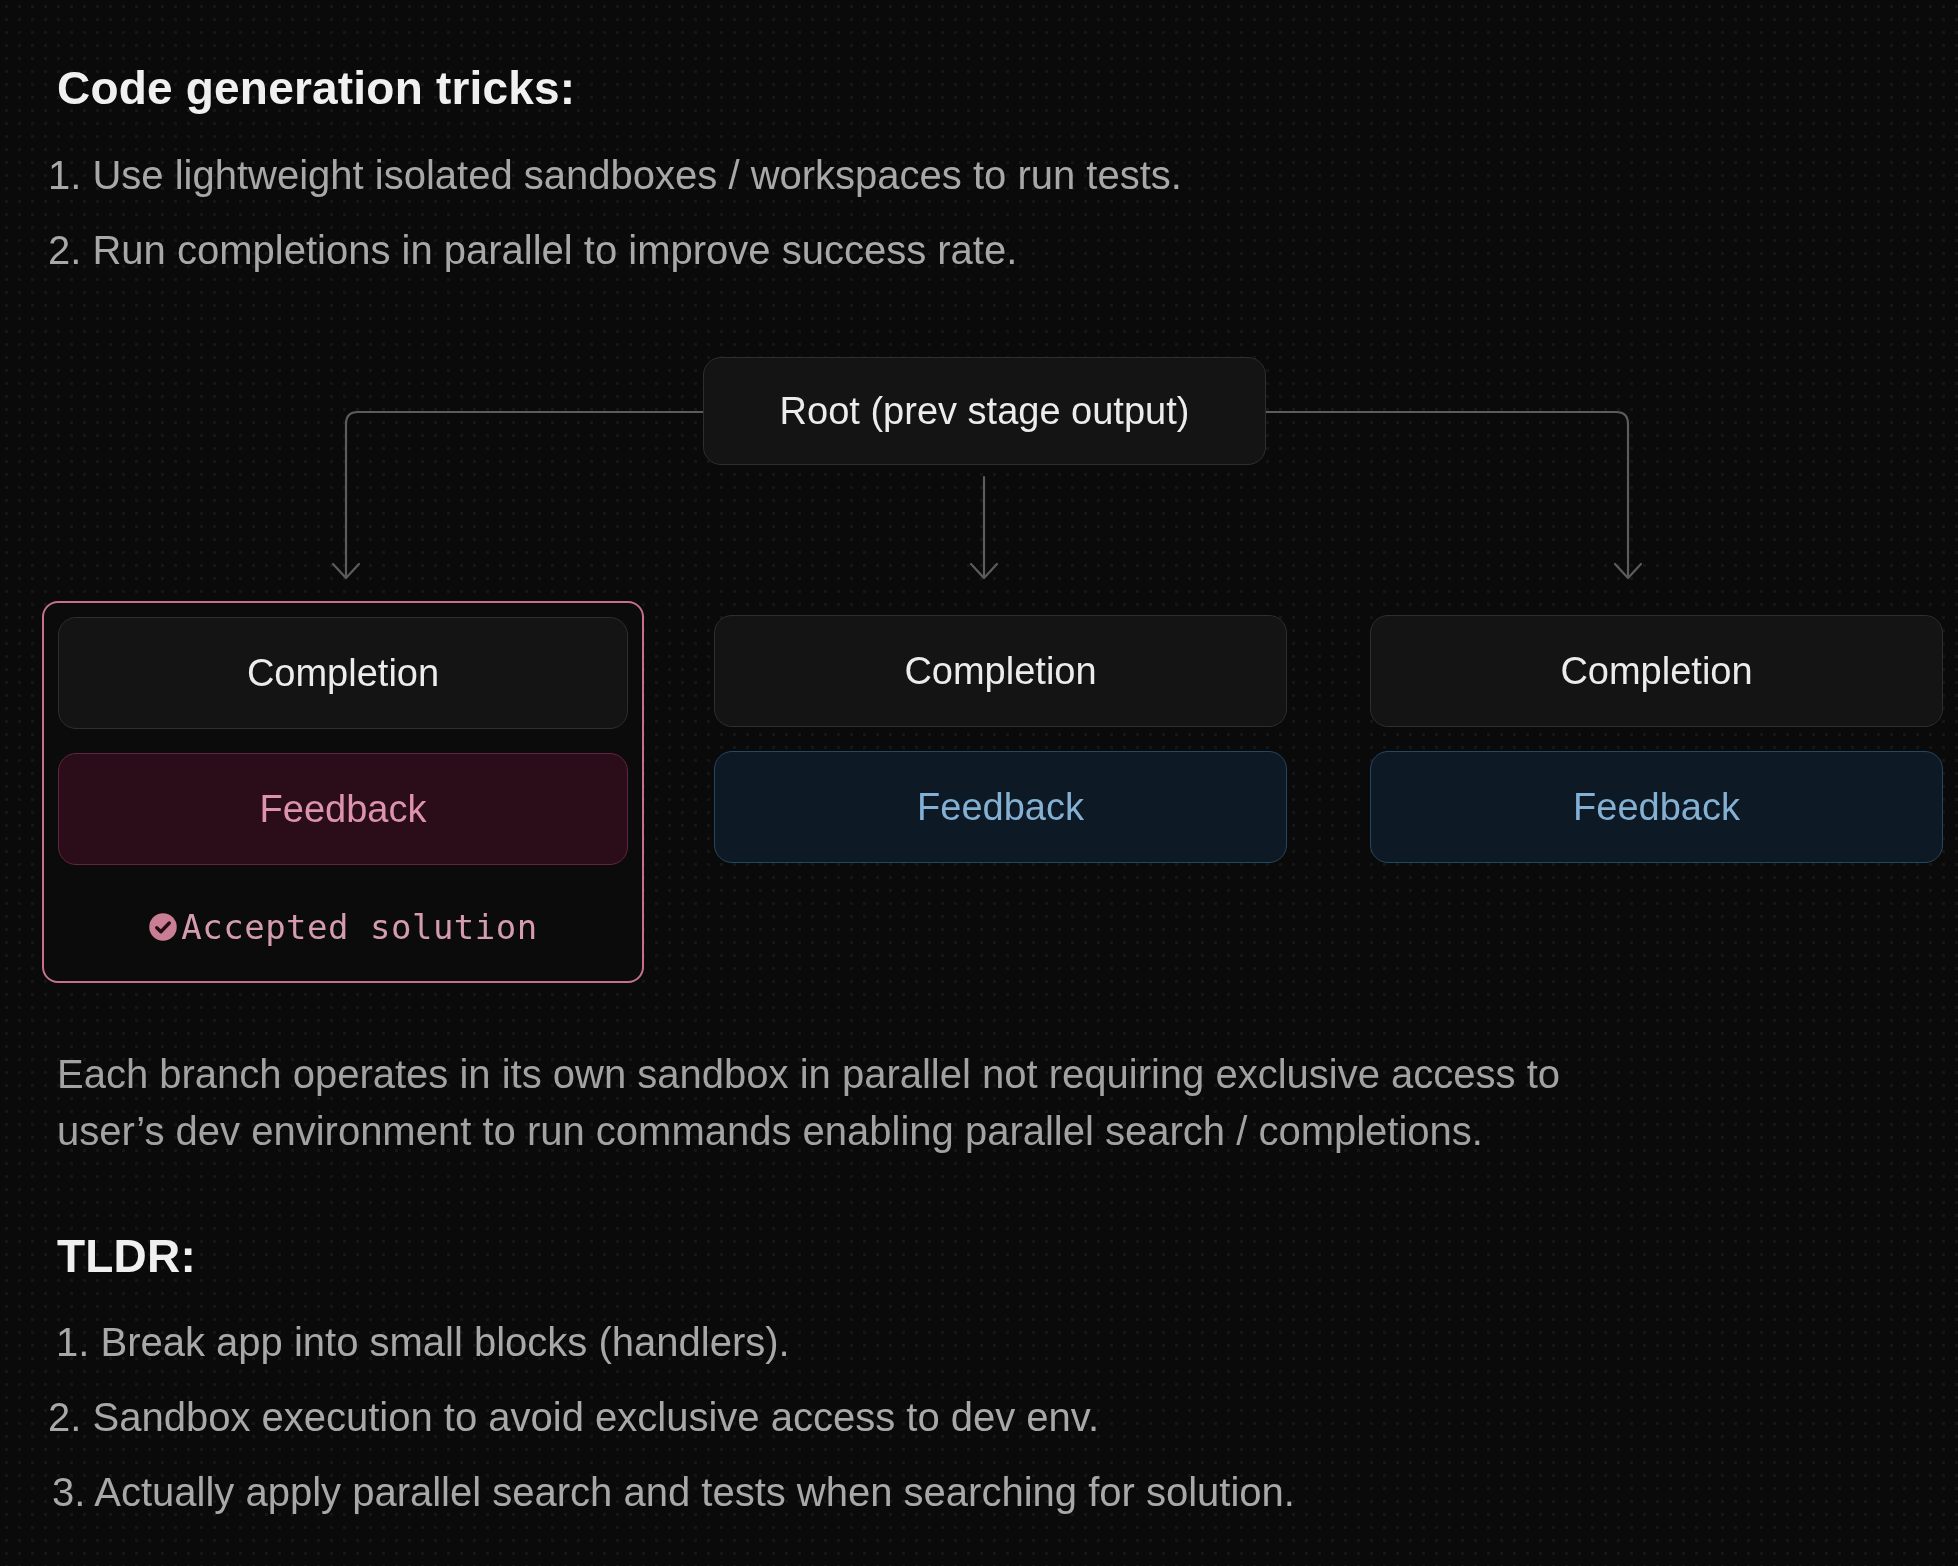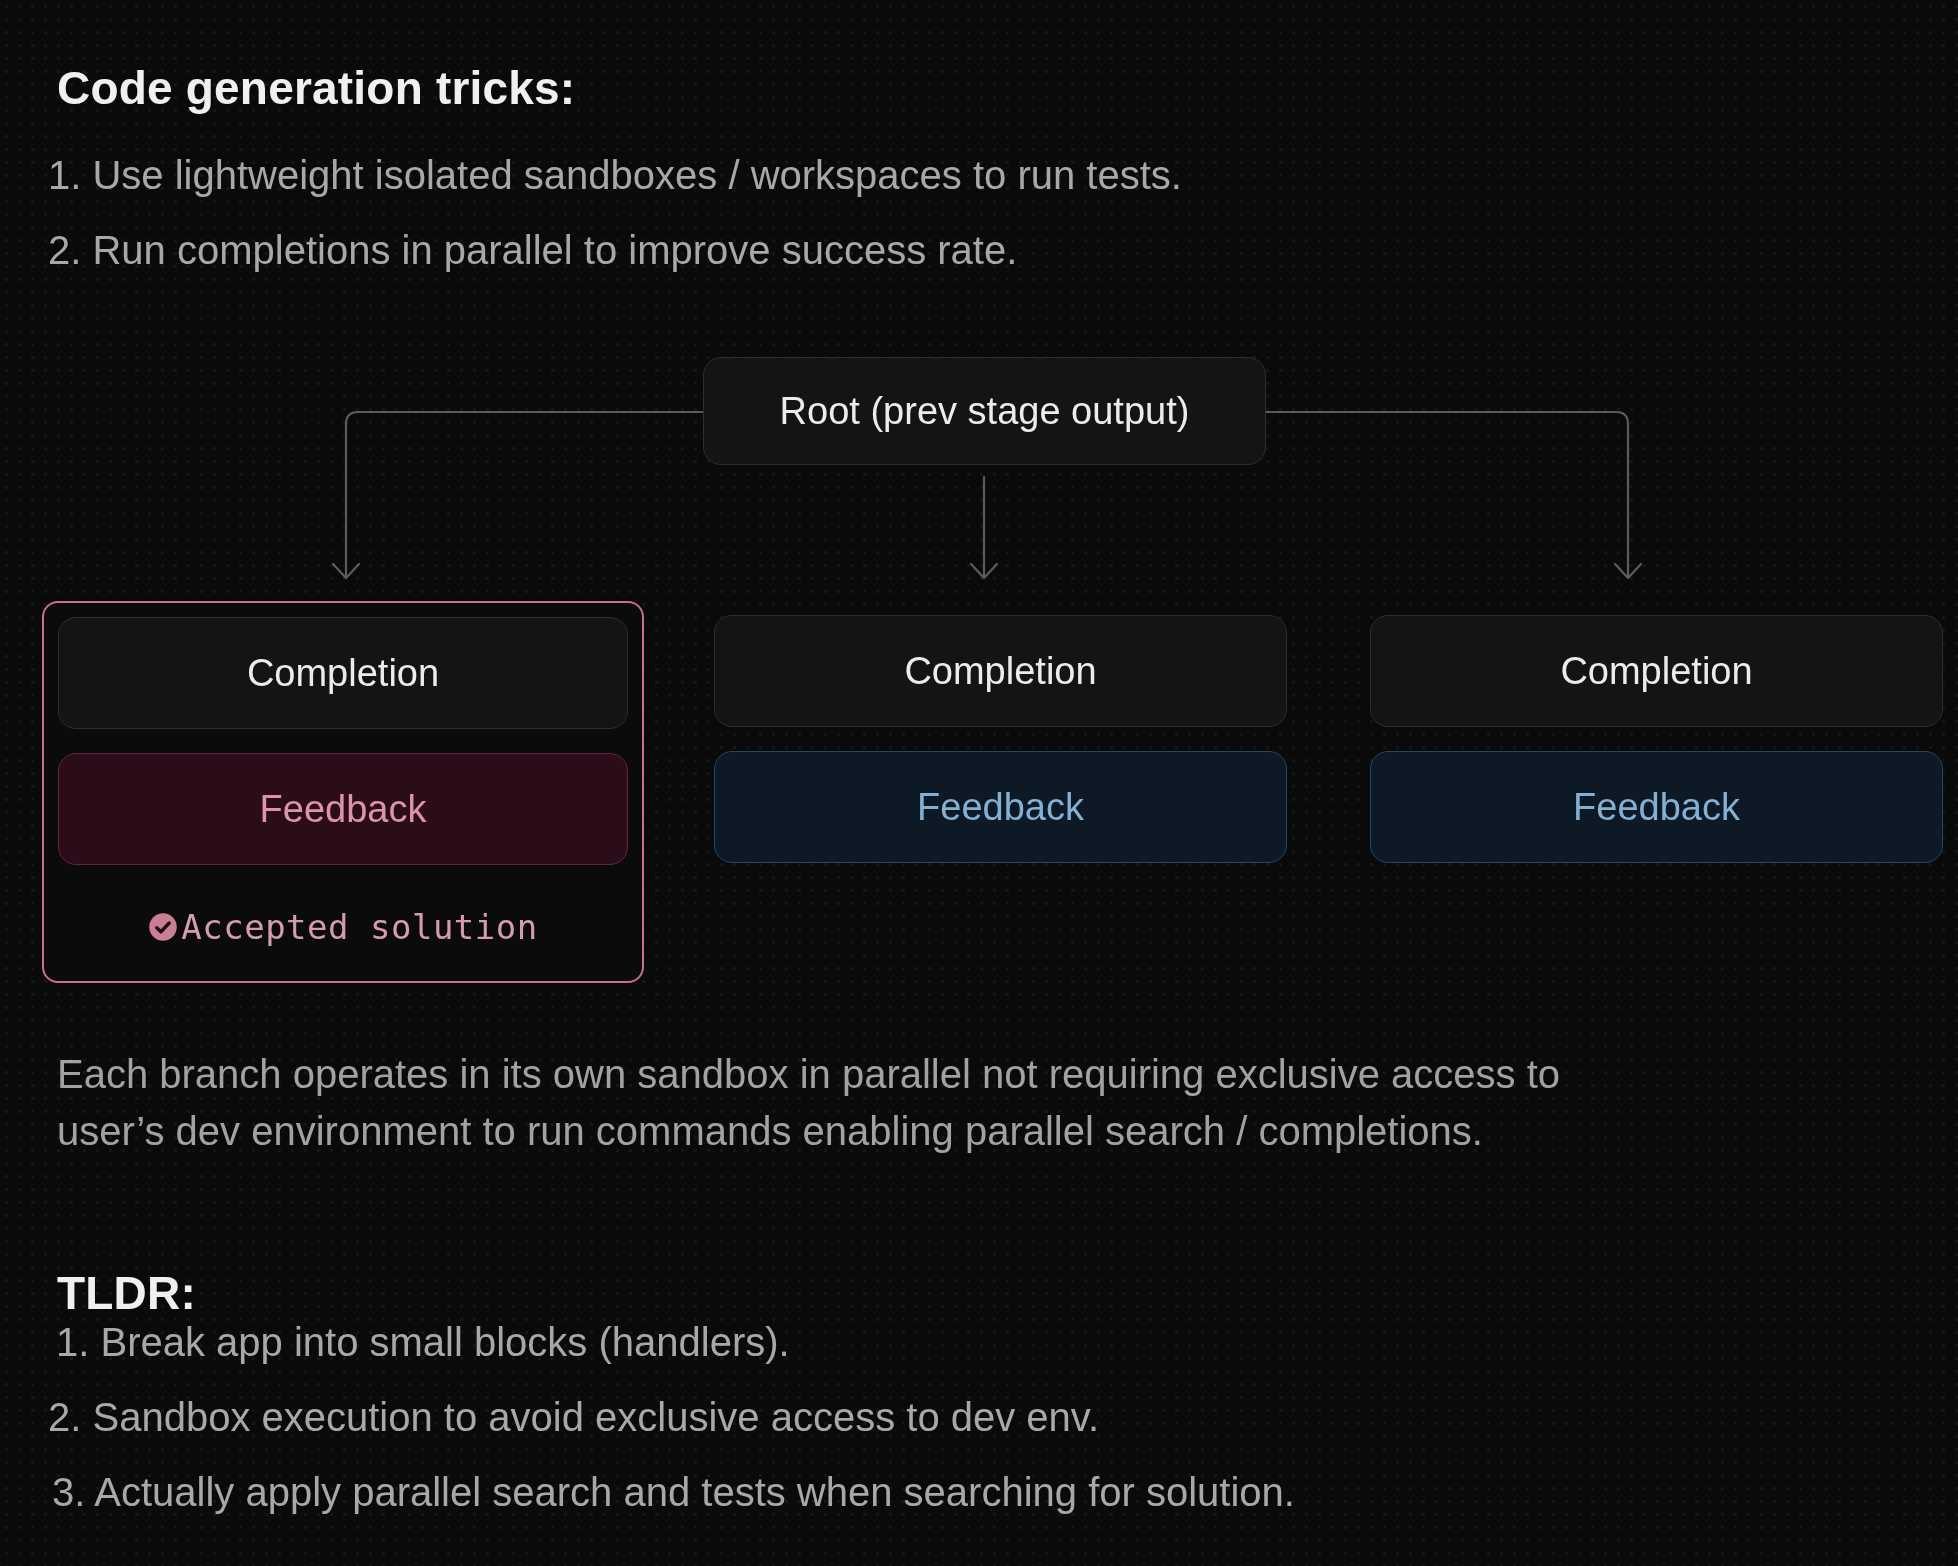--- a/index.html
+++ b/index.html
@@ -111,18 +111,18 @@
       <span>Completion</span>
     </div>
     <div class="node feedback-blue">
       <span>Feedback</span>
     </div>
   </div>
 
   <div class="abs para-line" style="left:57px;top:1046px;">Each branch operates in its own sandbox in parallel not requiring exclusive access to</div>
   <div class="abs para-line" style="left:57px;top:1103px;">user’s dev environment to run commands enabling parallel search / completions.</div>
 
-  <div class="abs heading" style="left:57px;top:1230px;margin-top:37px;">TLDR:</div>
+  <div class="abs heading" style="left:57px;top:1230px;">TLDR:</div>
   <div class="abs body-line" style="left:56px;top:1318px;">1. Break app into small blocks (handlers).</div>
   <div class="abs body-line" style="left:48px;top:1393px;text-align:right;">2. Sandbox execution to avoid exclusive access to dev env.</div>
   <div class="abs body-line" style="left:52px;top:1468px;text-align:right;">3. Actually apply parallel search and tests when searching for solution.</div>
 
 </div>
 
 </body></html>

